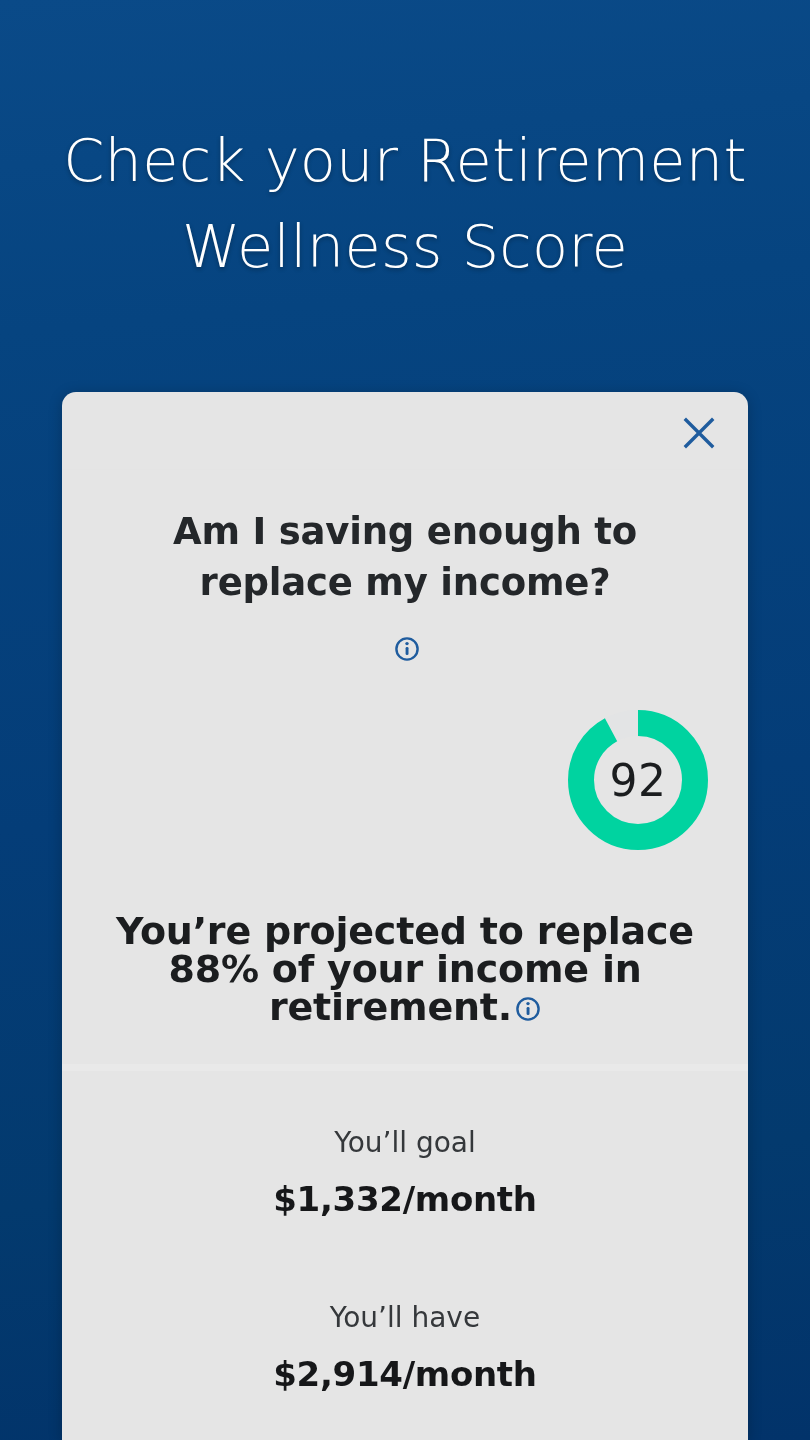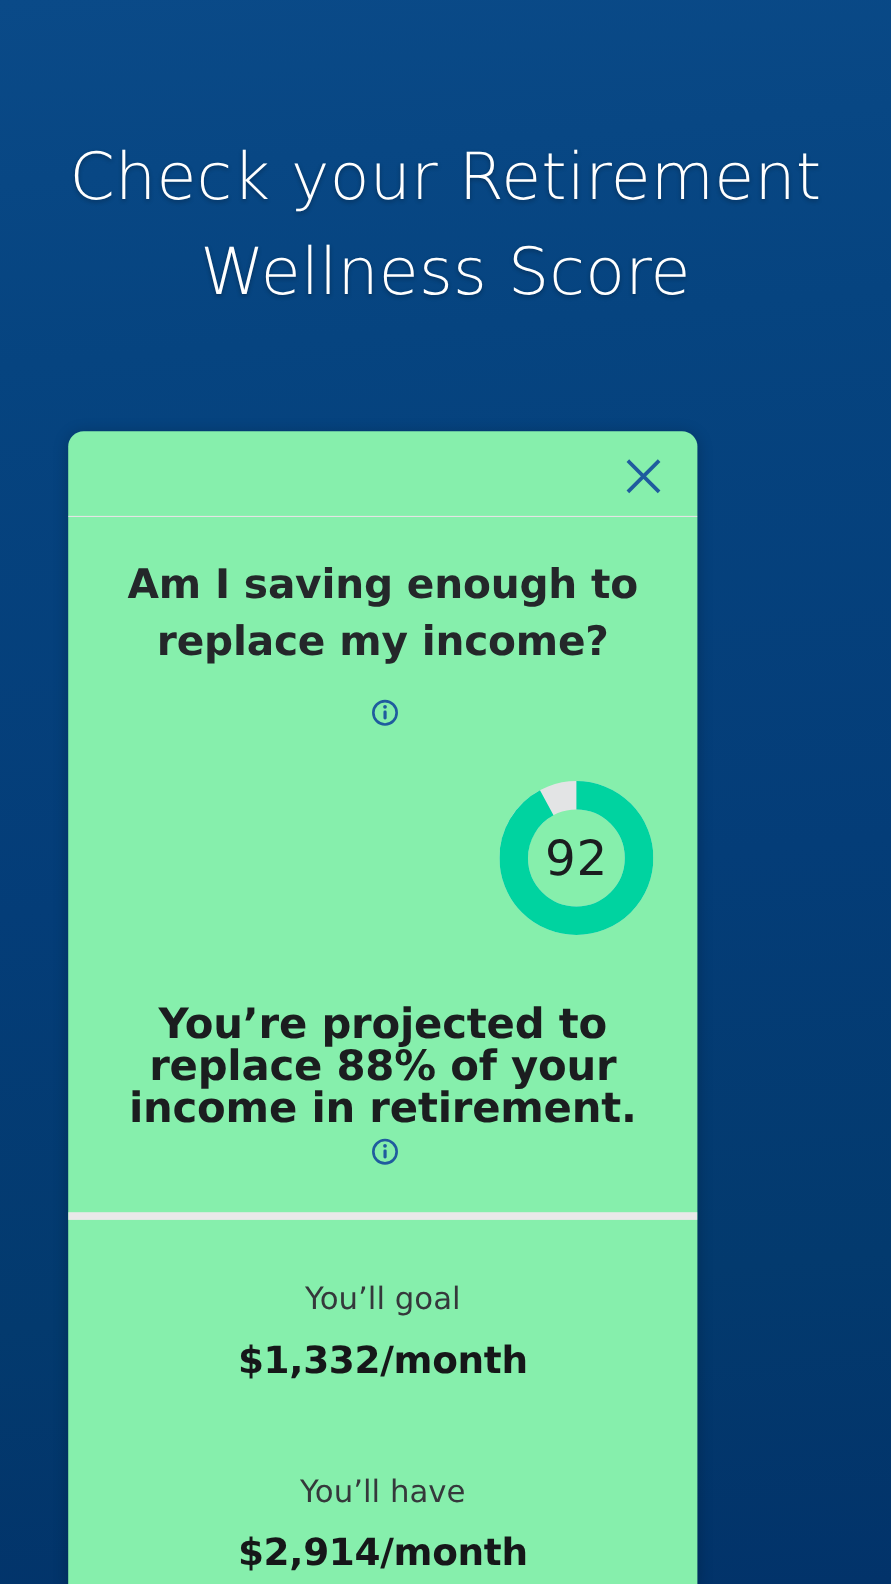--- a/index.html
+++ b/index.html
@@ -26,23 +26,23 @@
     letter-spacing:0.2px;
     font-family:"DejaVu Sans", sans-serif;
     text-shadow: 0 2px 4px rgba(0,0,0,0.30);
   }
 
   
   .card {
     position:absolute;
     left:62px;
     top:392px;
-    width:572px;
+    width:686px;
     bottom:0;
-    background:#86efac;
+    background:#e5e5e5;
     border-radius:14px 14px 0 0;
     box-shadow: 0 2px 14px rgba(0,0,0,0.22);
     overflow:hidden;
   }
 
   .card-header {
     height:78px;
     position:relative;
     border-bottom:1px solid #e4e4e4;
   }

